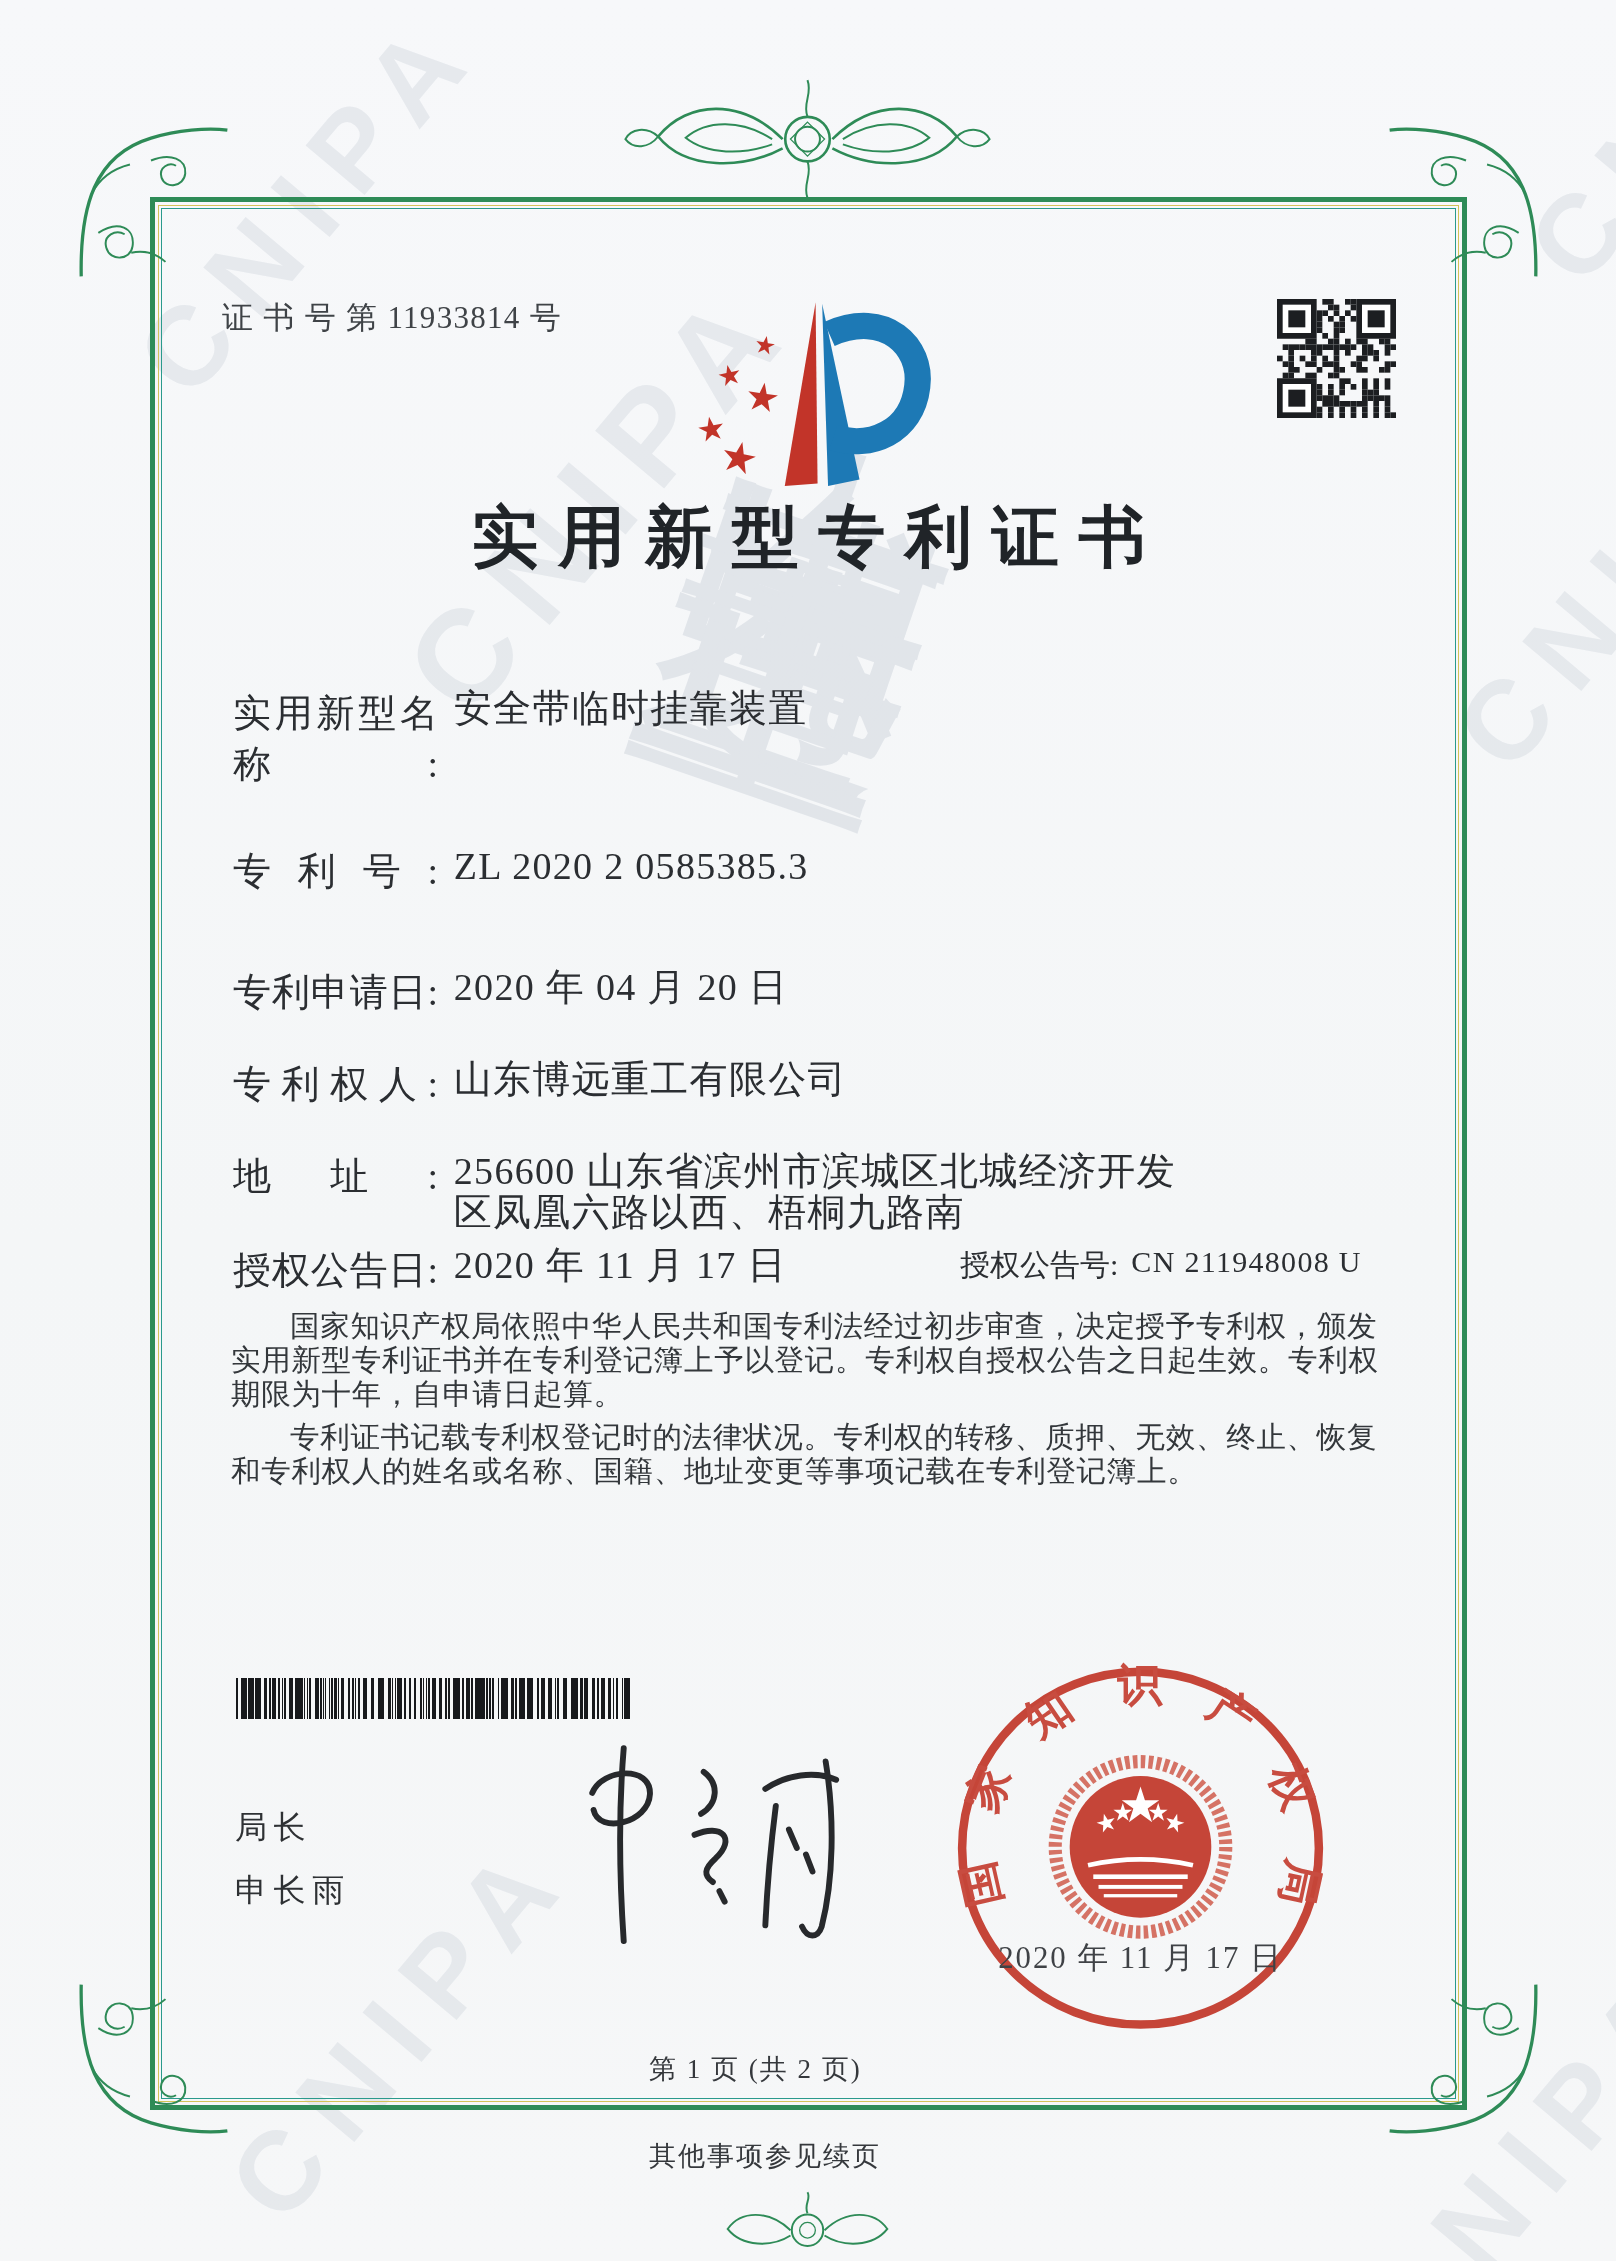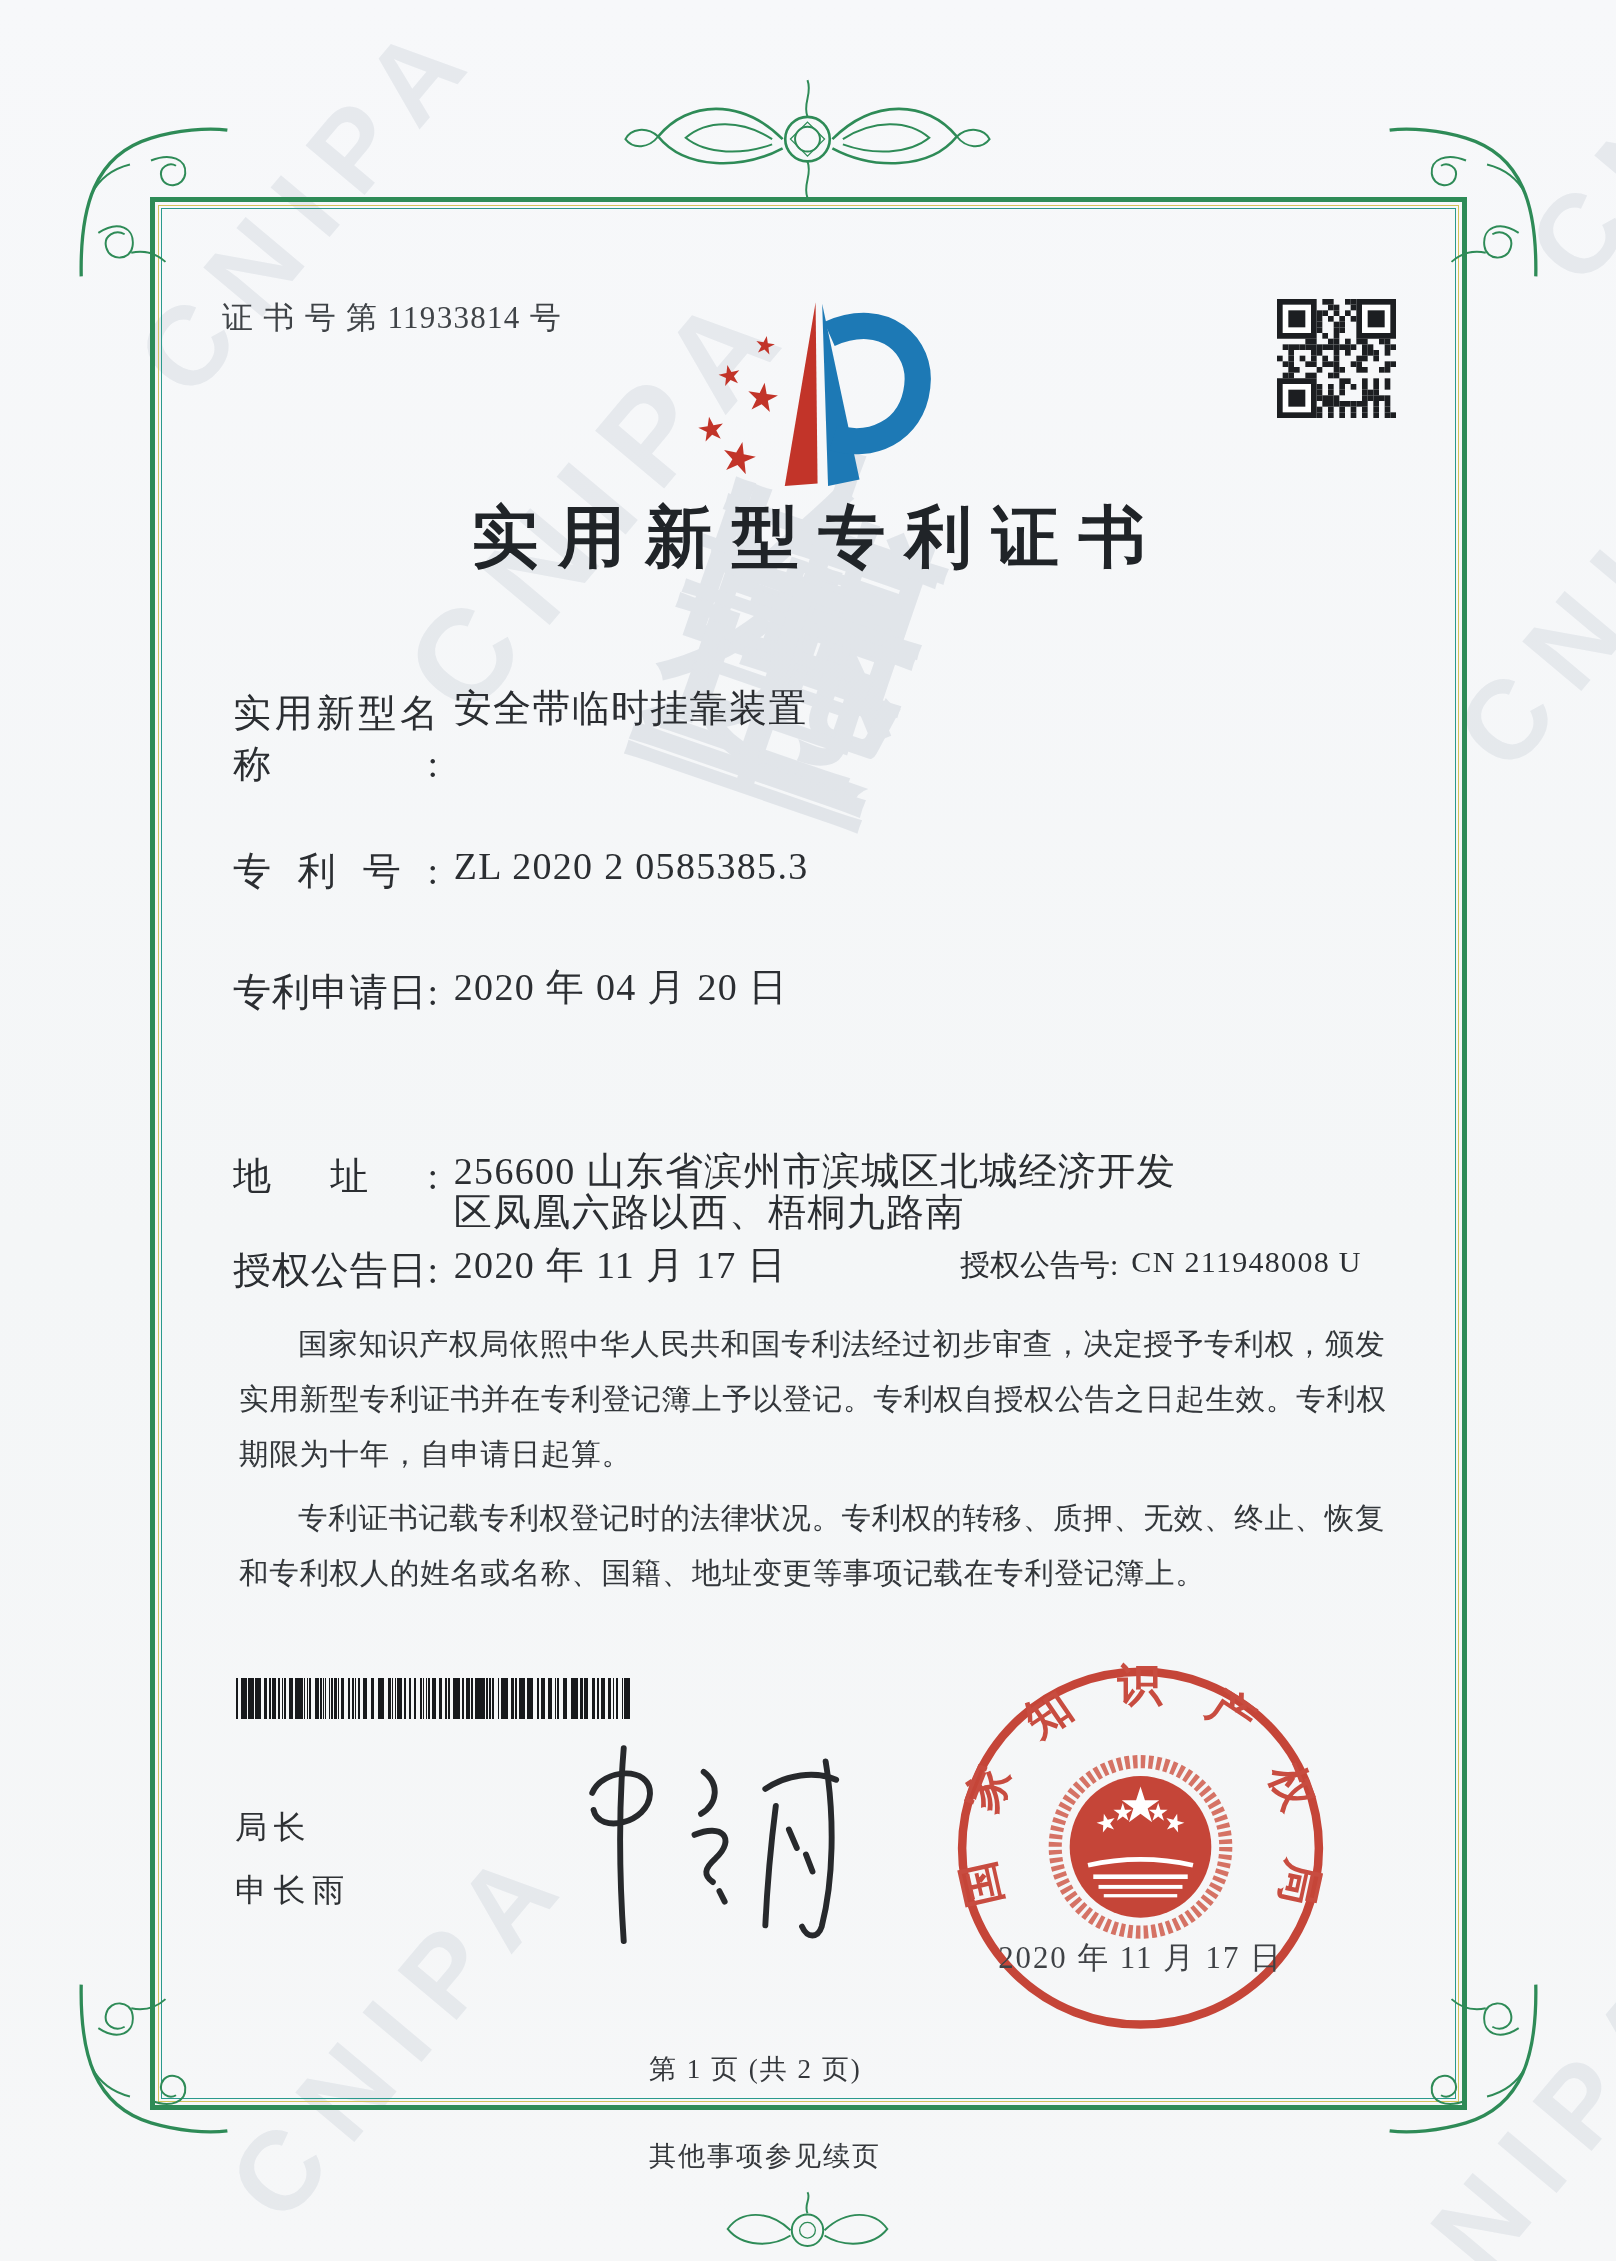--- a/index.html
+++ b/index.html
@@ -42,21 +42,21 @@
     text-indent:19.7px;}
   .field-row{position:absolute;left:233px;display:flex;font-size:38px;color:#2b2e32;}
   .field-label{width:205px;flex:none;text-align:justify;text-align-last:justify;}
   .field-value{margin-left:15.8px;letter-spacing:1.3px;line-height:41px;}
   .row-1{top:688px}.row-2{top:780px}.row-3{top:846px}
   .row-4{top:967px}.row-5{top:1059px}.row-6{top:1151px}.row-7{top:1245px}
   .row-6 .field-value{width:748px;}
   .grant-pub{position:absolute;left:960px;top:1245px;display:flex;font-size:30px;color:#2b2e32;}
   .grant-pub .gp-value{margin-left:13px;letter-spacing:1.3px;}
   .body-text{position:absolute;left:231px;top:1309px;width:1175px;}
-  .body-text p{margin:8px;font-size:29.5px;line-height:55px;letter-spacing:0.7px;
+  .body-text p{margin:0;font-size:29.5px;line-height:34px;letter-spacing:0.7px;
     color:#33373b;text-indent:59px;}
   .body-text p + p{margin-top:9.2px;}
   .barcode{position:absolute;left:236px;top:1678px;width:415px;height:41px;
     display:flex;align-items:stretch;overflow:hidden;}
   .barcode i{display:inline-block;height:100%;background:#17191c;flex:none;}
   .sig-title{position:absolute;left:235px;top:1806px;font-size:32px;
     letter-spacing:6.6px;color:#2e3134;}
   .sig-name{position:absolute;left:235px;top:1869px;font-size:32px;
     letter-spacing:6.6px;color:#2e3134;}
   .signature{position:absolute;left:525px;top:1726px;}
@@ -320,20 +320,24 @@
       <span class="field-value">安全带临时挂靠装置</span>
     </div>
     <div class="field-row row-3">
       <span class="field-label">专利号:</span>
       <span class="field-value">ZL 2020 2 0585385.3</span>
     </div>
     <div class="field-row row-4">
       <span class="field-label">专利申请日:</span>
       <span class="field-value">2020 年 04 月 20 日</span>
     </div>
+    <div class="field-row row-5">
+      <span class="field-label">专利权人:</span>
+      <span class="field-value">山东博远重工有限公司</span>
+    </div>
     <div class="field-row row-6">
       <span class="field-label">地址:</span>
       <span class="field-value">256600 山东省滨州市滨城区北城经济开发区凤凰六路以西、梧桐九路南</span>
     </div>
     <div class="field-row row-7">
       <span class="field-label">授权公告日:</span>
       <span class="field-value">2020 年 11 月 17 日</span>
     </div>
     <div class="grant-pub">
       <span class="gp-label">授权公告号:</span>

